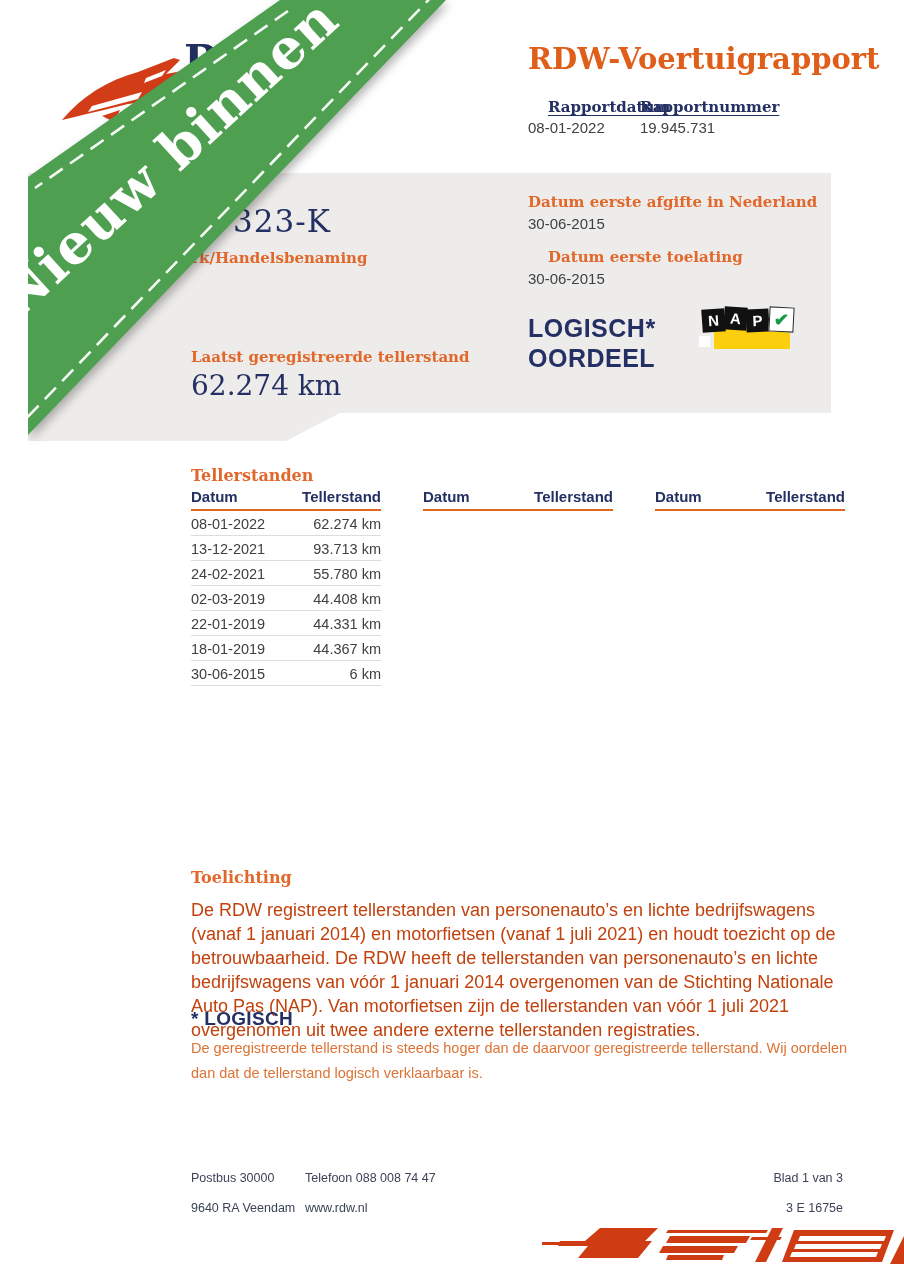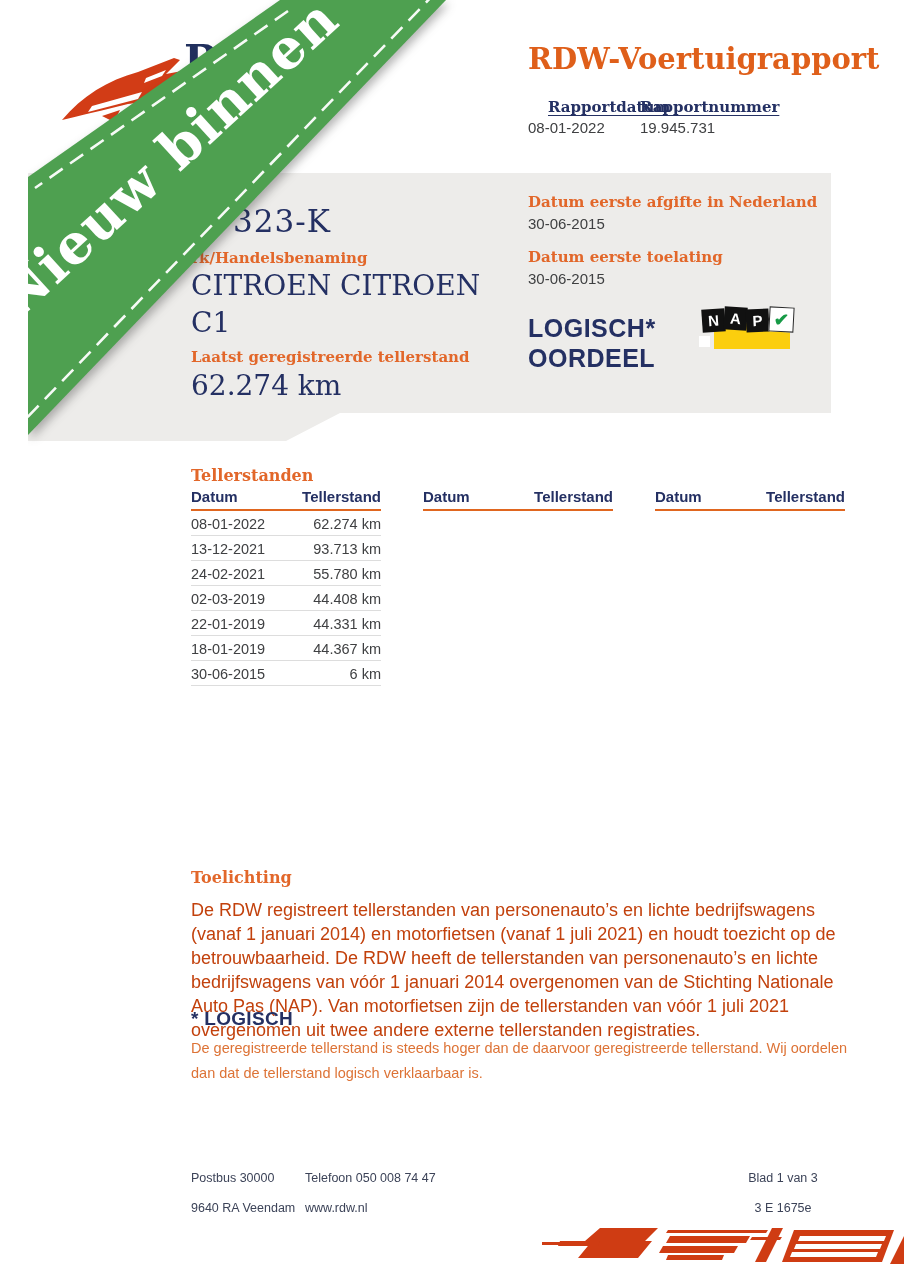--- a/index.html
+++ b/index.html
@@ -42,21 +42,21 @@
   .mtable .thead{display:flex;justify-content:space-between;font-weight:bold;font-size:15px;
     color:#243063;padding-bottom:4px;border-bottom:2px solid #e0661f;}
   .mtable .row{display:flex;justify-content:space-between;font-size:14.5px;color:#3f4042;
     padding:4.5px 0 3.5px 0;border-bottom:1px solid #dddddd;}
   
   .body-text{font-size:18px;line-height:24px;color:#c2410c;z-index:2;}
   .logisch-h{font-size:19px;font-weight:800;color:#243063;z-index:2;letter-spacing:.3px;}
   .orange-text{font-size:14.5px;line-height:24.5px;color:#dd7336;z-index:2;}
   
   .foot{font-size:12.5px;color:#3c4358;z-index:2;}
-  .foot-right{text-align:center;width:120px;}
+  .foot-right{text-align:right;width:120px;}
   
   .banner-svg{left:0;top:0;z-index:50;filter:drop-shadow(3px 4px 5px rgba(40,40,40,.35));}
   .speedlines{right:0;bottom:0;z-index:2;}
   .wing-svg{left:30px;top:44px;z-index:2;}
 </style>
 </head>
 <body>
 
 <div class="page">
 
@@ -71,27 +71,26 @@
 
   <div class="abs rdw-wordmark">RDW</div>
   <div class="abs doc-title">RDW-Voertuigrapport</div>
   <div class="abs hdr-label" style="left:520px;top:98px;text-align:right;">Rapportdatum</div>
   <div class="abs hdr-label" style="left:612px;top:98px;">Rapportnummer</div>
   <div class="abs hdr-value" style="left:500px;top:119px;">08-01-2022</div>
   <div class="abs hdr-value" style="left:612px;top:119px;">19.945.731</div>
 
   <div class="abs kenteken">323-K</div>
   <div class="abs orange-label" style="left:137px;top:249px;">Merk/Handelsbenaming</div>
-  <div class="abs big-serif" style="left:163px;top:267px;width:290px;line-height:37px;">CITROEN CITROEN C1</div>
   <div class="abs orange-label" style="left:163px;top:348px;">Laatst geregistreerde tellerstand</div>
   <div class="abs big-serif" style="left:163px;top:369px;">62.274 km</div>
 
   <div class="abs orange-label" style="left:500px;top:193px;">Datum eerste afgifte in Nederland</div>
   <div class="abs panel-value" style="left:500px;top:215px;">30-06-2015</div>
-  <div class="abs orange-label" style="left:500px;top:248px;text-align:center;">Datum eerste toelating</div>
+  <div class="abs orange-label" style="left:520px;top:248px;text-align:center;">Datum eerste toelating</div>
   <div class="abs panel-value" style="left:500px;top:270px;">30-06-2015</div>
   <div class="abs oordeel">
     <div>LOGISCH*</div>
     <div>OORDEEL</div>
   </div>
 
   <div class="abs nap">
     <div class="nap-yellow"></div>
     <div class="nap-white-notch"></div>
     <div class="nap-sq" style="left:0;transform:rotate(-4deg);">N</div>
@@ -150,21 +149,21 @@
       <span>Tellerstand</span>
     </div>
   </div>
 
   <div class="abs section-title" style="left:163px;top:868px;">Toelichting</div>
   <div class="abs body-text" style="left:163px;top:898px;width:662px;">De RDW registreert tellerstanden van personenauto’s en lichte bedrijfswagens (vanaf 1 januari 2014) en motorfietsen (vanaf 1 juli 2021) en houdt toezicht op de betrouwbaarheid. De RDW heeft de tellerstanden van personenauto’s en lichte bedrijfswagens van vóór 1 januari 2014 overgenomen van de Stichting Nationale Auto Pas (NAP). Van motorfietsen zijn de tellerstanden van vóór 1 juli 2021 overgenomen uit twee andere externe tellerstanden registraties.</div>
   <div class="abs logisch-h" style="left:163px;top:1008px;">* LOGISCH</div>
   <div class="abs orange-text" style="left:163px;top:1036px;width:662px;">De geregistreerde tellerstand is steeds hoger dan de daarvoor geregistreerde tellerstand. Wij oordelen dan dat de tellerstand logisch verklaarbaar is.</div>
 
   <div class="abs foot" style="left:163px;top:1171px;">Postbus 30000</div>
-  <div class="abs foot" style="left:277px;top:1171px;">Telefoon 050 008 74 47</div>
+  <div class="abs foot" style="left:277px;top:1171px;">Telefoon 088 008 74 47</div>
   <div class="abs foot foot-right" style="left:695px;top:1171px;">Blad 1 van 3</div>
   <div class="abs foot" style="left:163px;top:1201px;">9640 RA Veendam</div>
   <div class="abs foot" style="left:277px;top:1201px;">www.rdw.nl</div>
   <div class="abs foot foot-right" style="left:695px;top:1201px;">3 E 1675e</div>
 
   <svg class="abs speedlines" width="390" height="46" viewBox="0 0 390 46">
     <g fill="#cf3c13">
       <polygon points="0,20 48,20 47,23 -1,23"></polygon>
       <polygon points="58,6 116,6 103,19 110,19 96,36 36,36 50,19 43,19"></polygon>
       <polygon points="18,19 58,19 56,24 16,24"></polygon>

